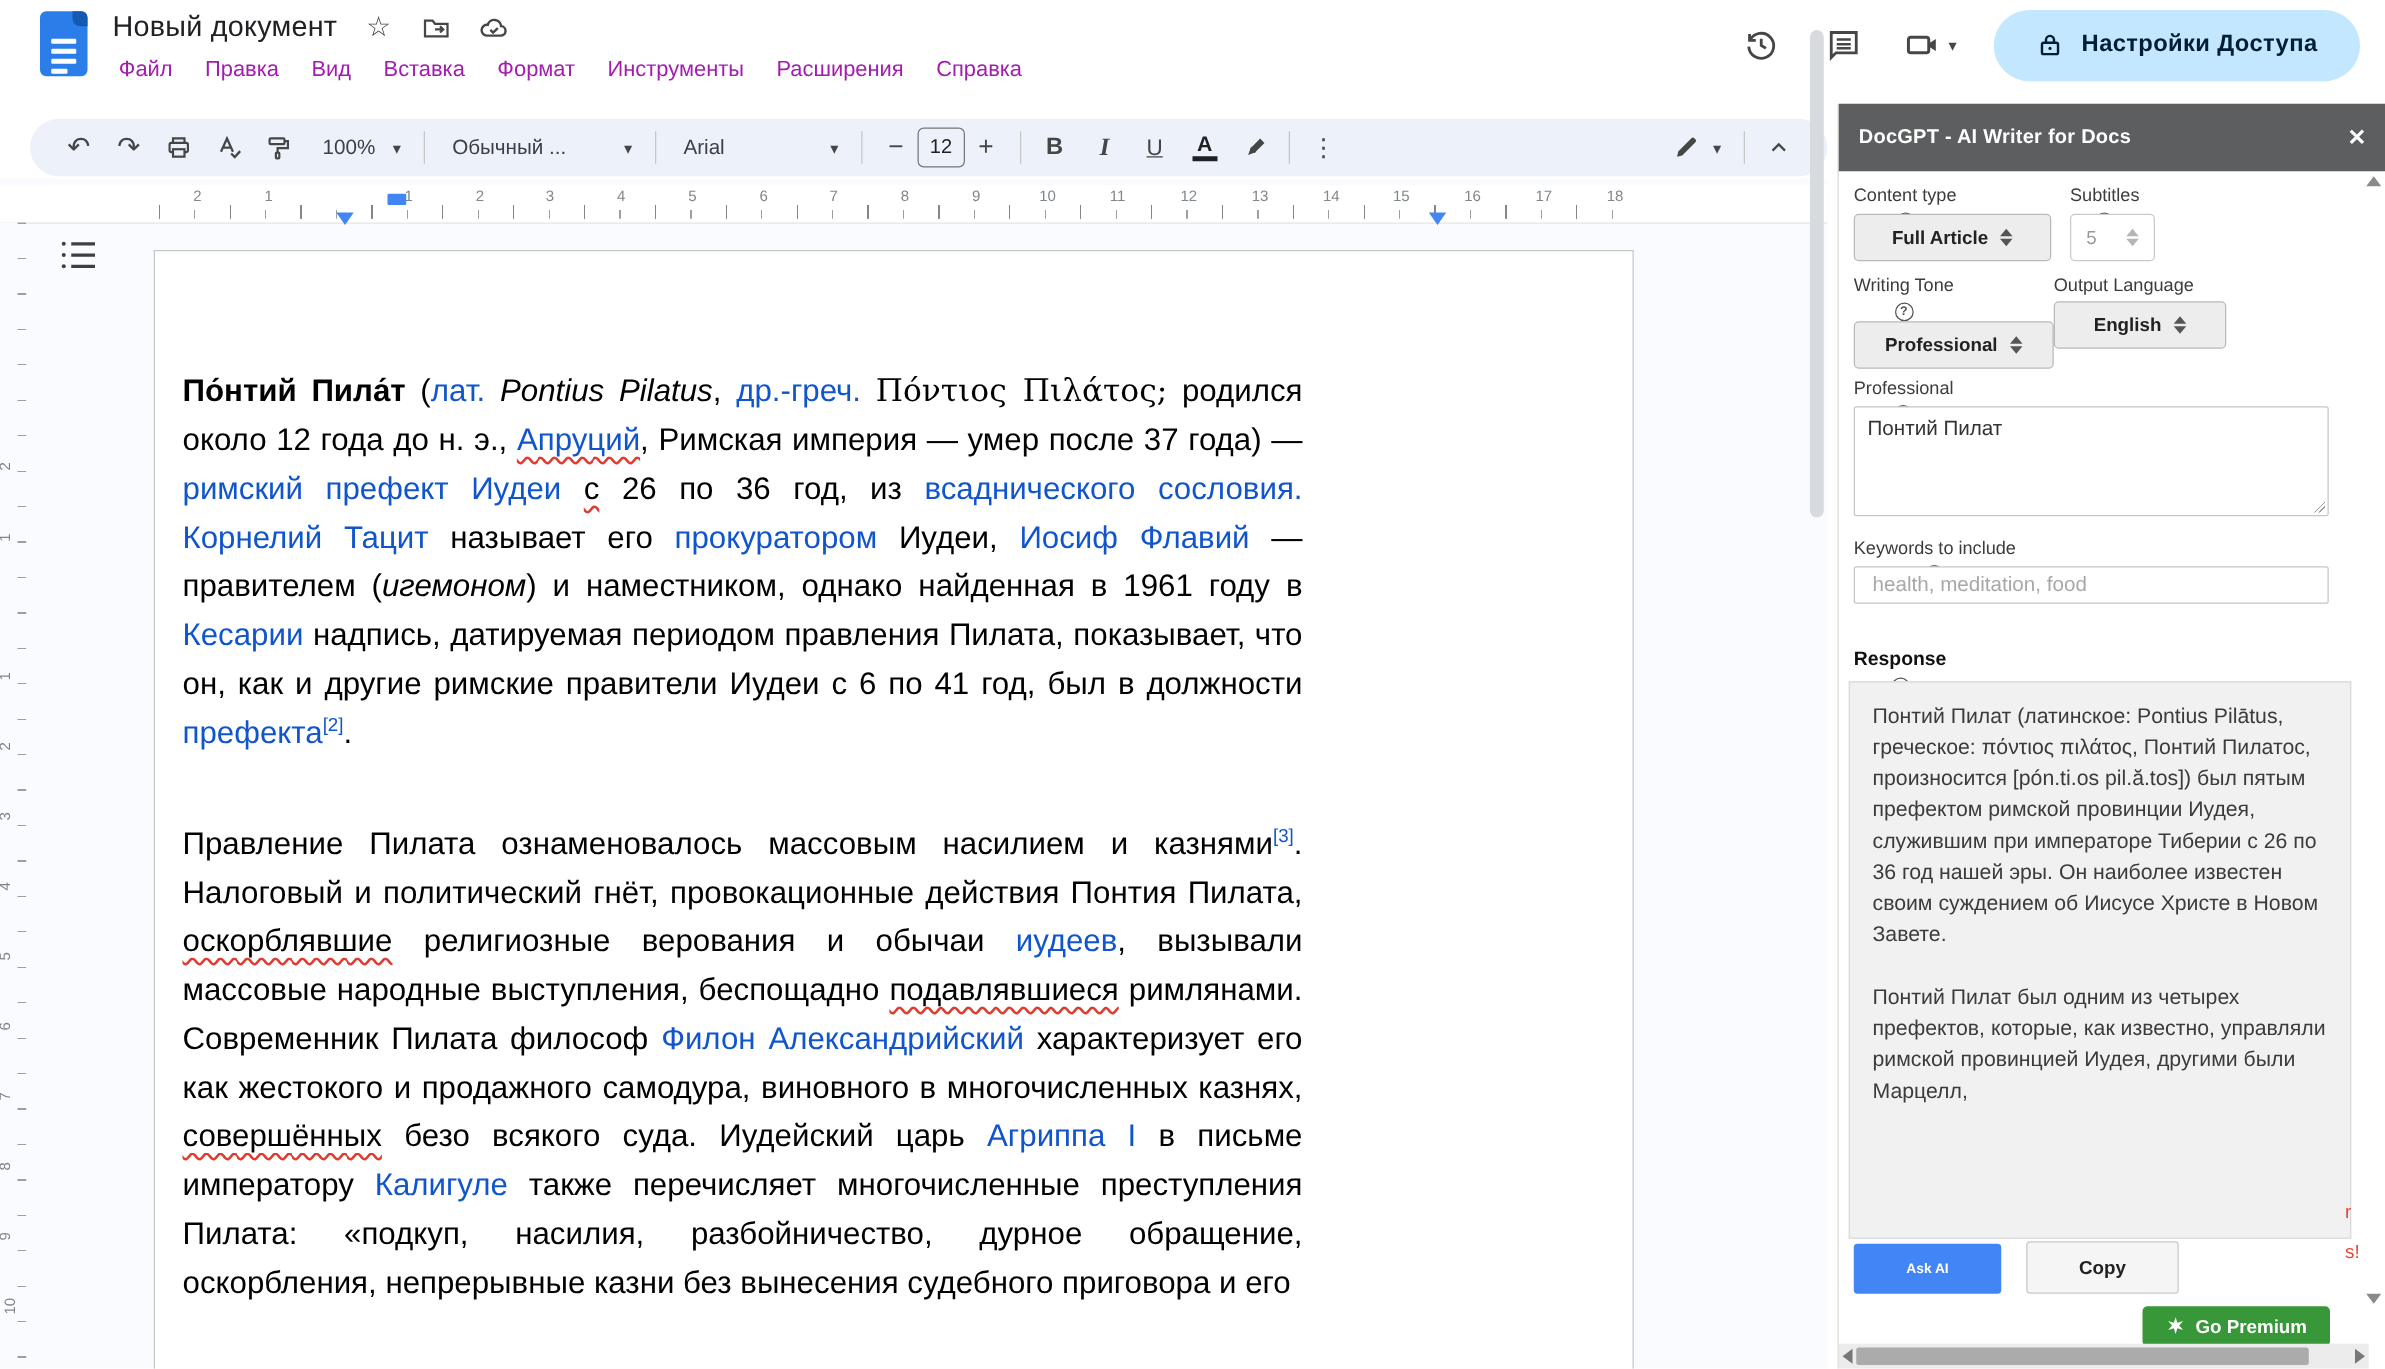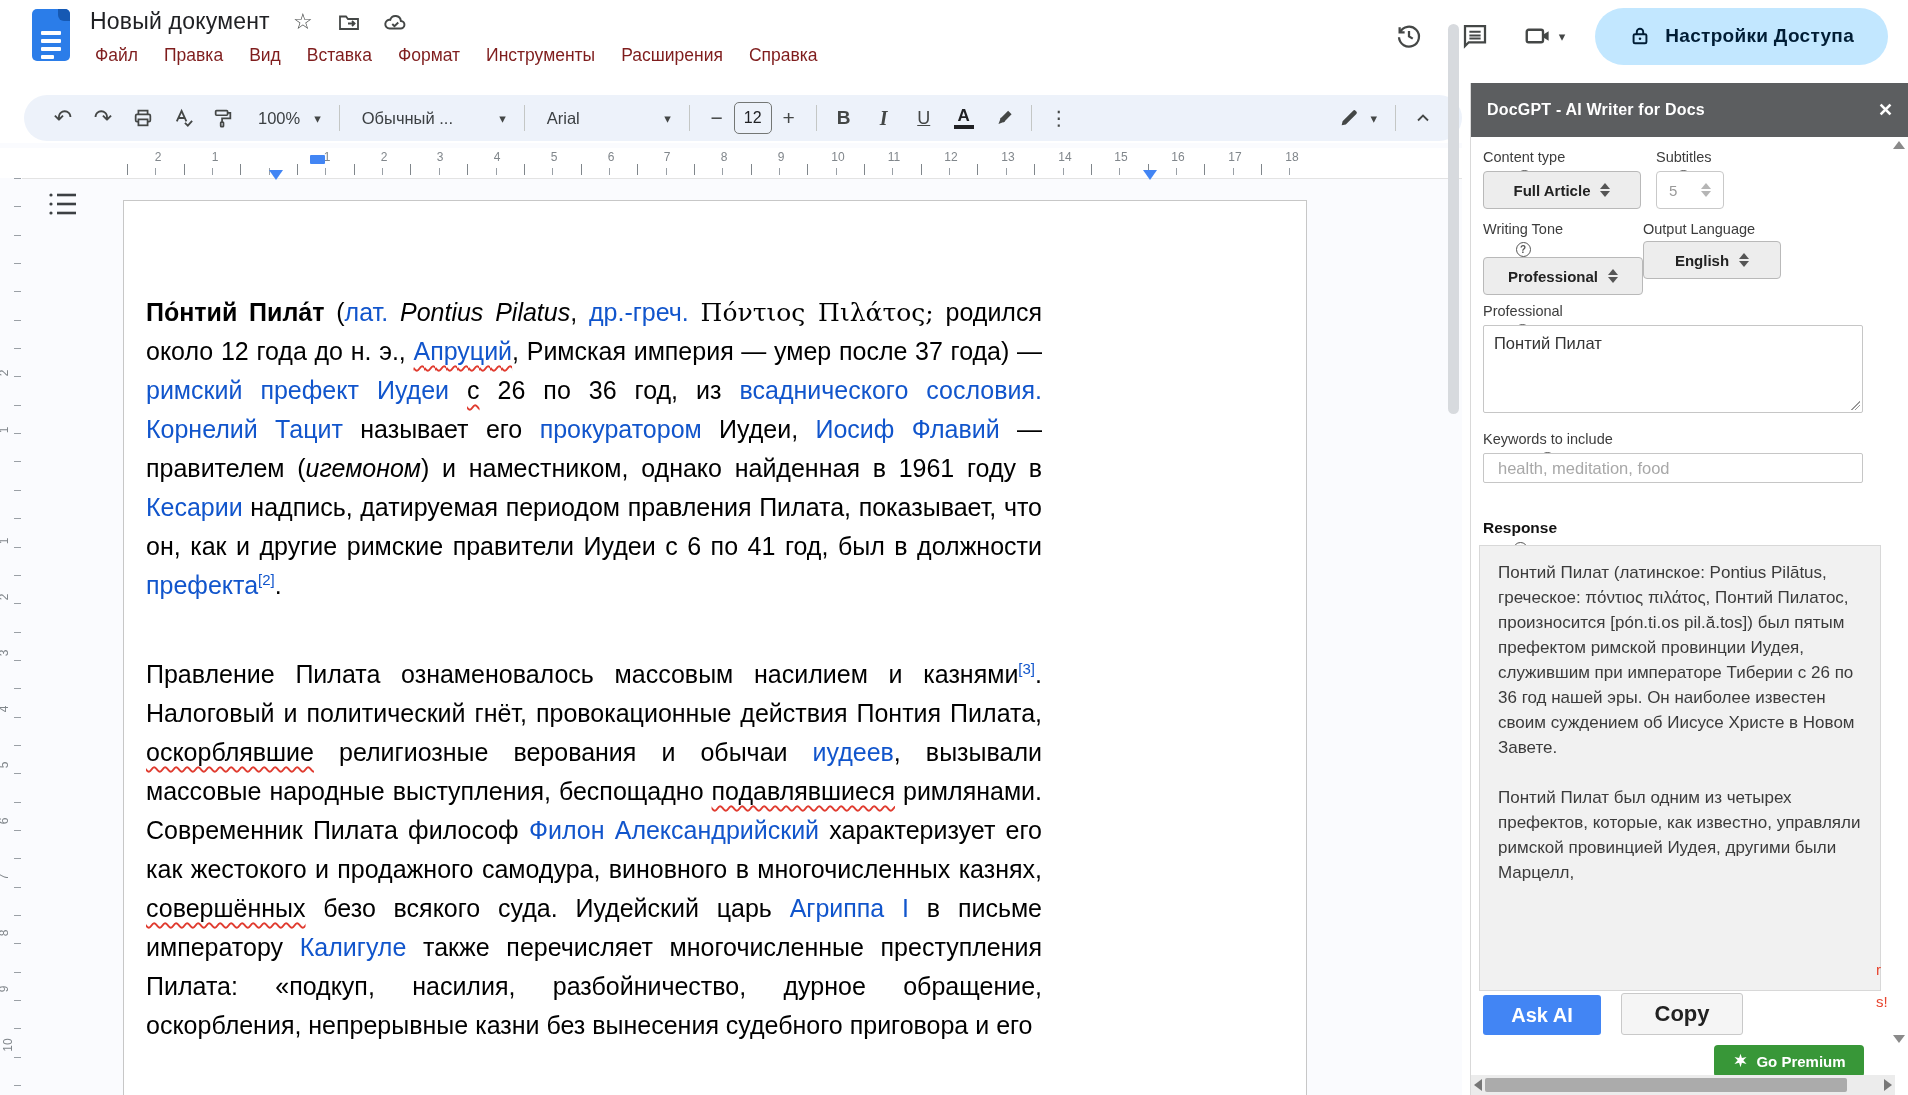--- a/index.html
+++ b/index.html
@@ -8,21 +8,21 @@
 
   
   .header{position:absolute;left:0;top:0;width:1908px;height:88px;background:#fff;}
   .docs-icon{position:absolute;left:32px;top:9px;width:38px;height:52px;background:#2b7de9;border-radius:5px;}
   .docs-icon .fold{position:absolute;right:0;top:0;width:12px;height:12px;background:#1659b3;border-radius:0 5px 0 6px;}
   .docs-icon .bar{position:absolute;left:9px;width:20px;height:4px;background:#fff;border-radius:1px;}
   .title-row{position:absolute;left:90px;top:8px;display:flex;align-items:center;gap:20px;}
   .doc-title{font-size:23px;color:#202124;letter-spacing:.2px;}
   .title-ico{width:26px;height:26px;display:flex;align-items:center;justify-content:center;color:#444746;font-size:22px;}
   .menu-row{position:absolute;left:82px;top:40px;display:flex;}
-  .menu-item{font-size:17.5px;color:#7f1d1d;padding:5px 13px;border-radius:6px;cursor:default;}
+  .menu-item{font-size:17.5px;color:#a21caf;padding:5px 13px;border-radius:6px;cursor:default;}
   .hdr-right{position:absolute;right:20px;top:0;height:72px;display:flex;align-items:center;gap:30px;}
   .hicon{width:36px;height:36px;display:flex;align-items:center;justify-content:center;}
   .cam-group{display:flex;align-items:center;gap:6px;}
   .share-btn{display:flex;align-items:center;gap:14px;background:#c2e7ff;border-radius:29px;height:57px;padding:0 34px;color:#001d35;font-size:19px;font-weight:bold;letter-spacing:.3px;}
   .caret{font-size:13px;color:#444746;}
 
   
   .toolbar{position:absolute;left:24px;top:95px;width:1438px;height:46px;background:#edf2fa;border-radius:23px;display:flex;align-items:center;padding:0 22px;box-sizing:border-box;color:#444746;}
   .tb{display:flex;align-items:center;justify-content:center;height:34px;min-width:34px;border-radius:6px;font-size:18px;color:#444746;}
   .tb + .tb{margin-left:6px;}
@@ -83,22 +83,22 @@
   .numbox{position:absolute;background:#fff;border:1px solid #c9c9c9;border-radius:4px;display:flex;align-items:center;justify-content:space-around;font-size:15px;color:#9a9a9a;box-sizing:border-box;}
   .textarea{position:absolute;background:#fff;border:1px solid #c6c6c6;border-radius:2px;font-size:16.5px;color:#333;padding:8px 10px;box-sizing:border-box;}
   .textarea .grip{position:absolute;right:2px;bottom:2px;width:9px;height:9px;
     background:linear-gradient(135deg,transparent 0 50%,#999 50% 57%,transparent 57% 70%,#999 70% 77%,transparent 77%);}
   .kw-input{position:absolute;background:#fff;border:1px solid #c6c6c6;border-radius:2px;font-size:16.5px;color:#333;padding:0 14px;box-sizing:border-box;font-family:"Liberation Sans",sans-serif;}
   .kw-input::placeholder{color:#a8a8a8;}
   .resp-label{font-weight:bold;font-size:15.5px;color:#111;}
   .resp-box{position:absolute;left:8px;top:462px;width:402px;height:446px;background:#f1f1f1;border:1px solid #d8d8d8;box-sizing:border-box;padding:14px 12px 0 18px;overflow:hidden;}
   .resp-box p{margin:0 0 25px 0;font-size:17px;line-height:25px;color:#3b3b3b;}
   .btn{position:absolute;display:flex;align-items:center;justify-content:center;font-weight:bold;border-radius:3px;box-sizing:border-box;}
-  .ask-ai{left:12px;top:912px;width:118px;height:40px;background:#4285f4;color:#fff;font-size:20px;}
-  .copy{left:150px;top:910px;width:122px;height:42px;background:#f5f5f5;border:1px solid #c9c9c9;color:#222;font-size:22px;}
+  .ask-ai{left:12px;top:912px;width:118px;height:40px;background:#4285f4;color:#fff;font-size:11px;}
+  .copy{left:150px;top:910px;width:122px;height:42px;background:#f5f5f5;border:1px solid #c9c9c9;color:#222;font-size:15px;}
   .premium{left:243px;top:962px;width:150px;height:32px;background:#389738;color:#fff;font-size:15px;border-radius:4px;gap:7px;}
   .red-frag{position:absolute;color:#e8442e;font-size:15px;left:405px;}
   .sb-vscroll-up{position:absolute;right:3px;top:58px;width:0;height:0;border-left:6px solid transparent;border-right:6px solid transparent;border-bottom:8px solid #8a8a8a;}
   .sb-vscroll-dn{position:absolute;right:3px;top:952px;width:0;height:0;border-left:6px solid transparent;border-right:6px solid transparent;border-top:8px solid #8a8a8a;}
   .sb-hscroll{position:absolute;left:0;top:992px;width:424px;height:20px;background:#ececec;display:flex;align-items:center;}
   .sb-hscroll .thumb{position:absolute;left:14px;width:362px;height:14px;background:#ababab;border-radius:2px;top:3px;}
   .arr-l{width:0;height:0;border-top:6px solid transparent;border-bottom:6px solid transparent;border-right:8px solid #777;margin-left:3px;}
   .arr-r{position:absolute;right:3px;width:0;height:0;border-top:6px solid transparent;border-bottom:6px solid transparent;border-left:8px solid #777;}
 
   svg{display:block;}

